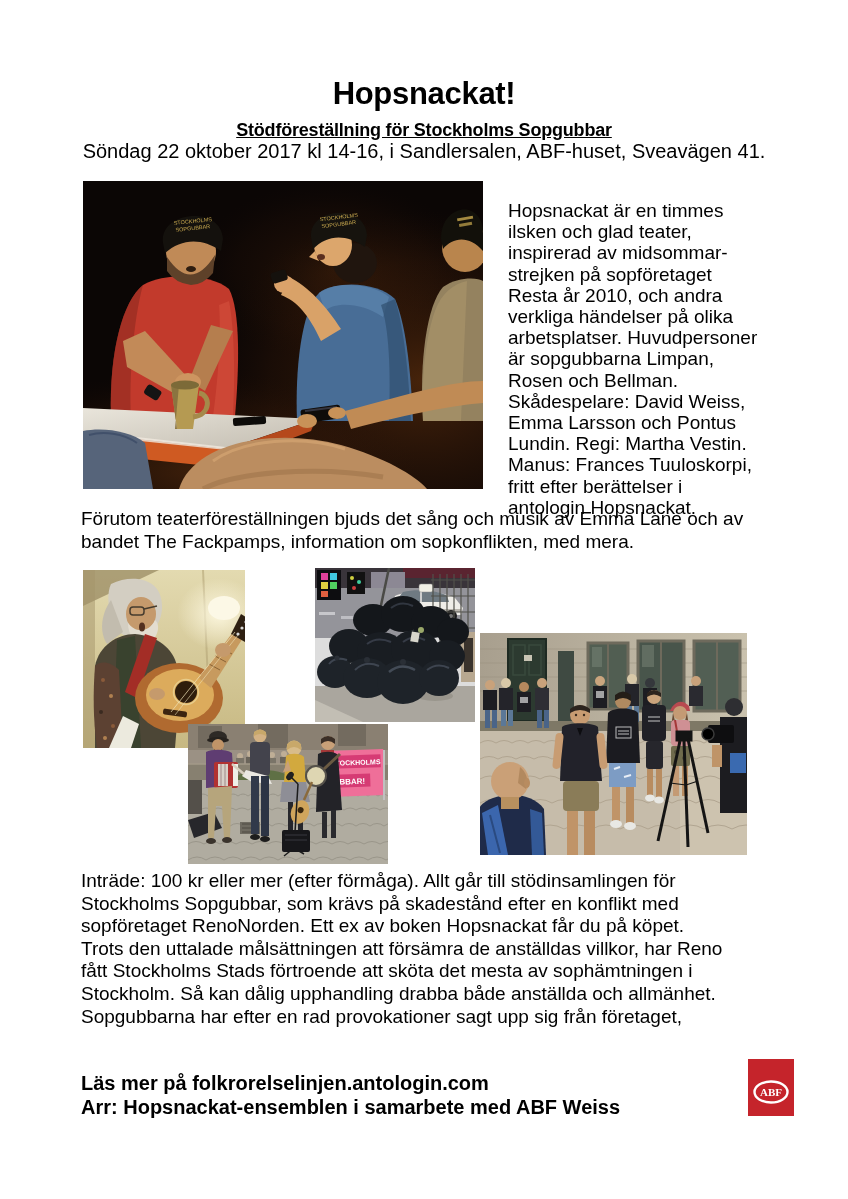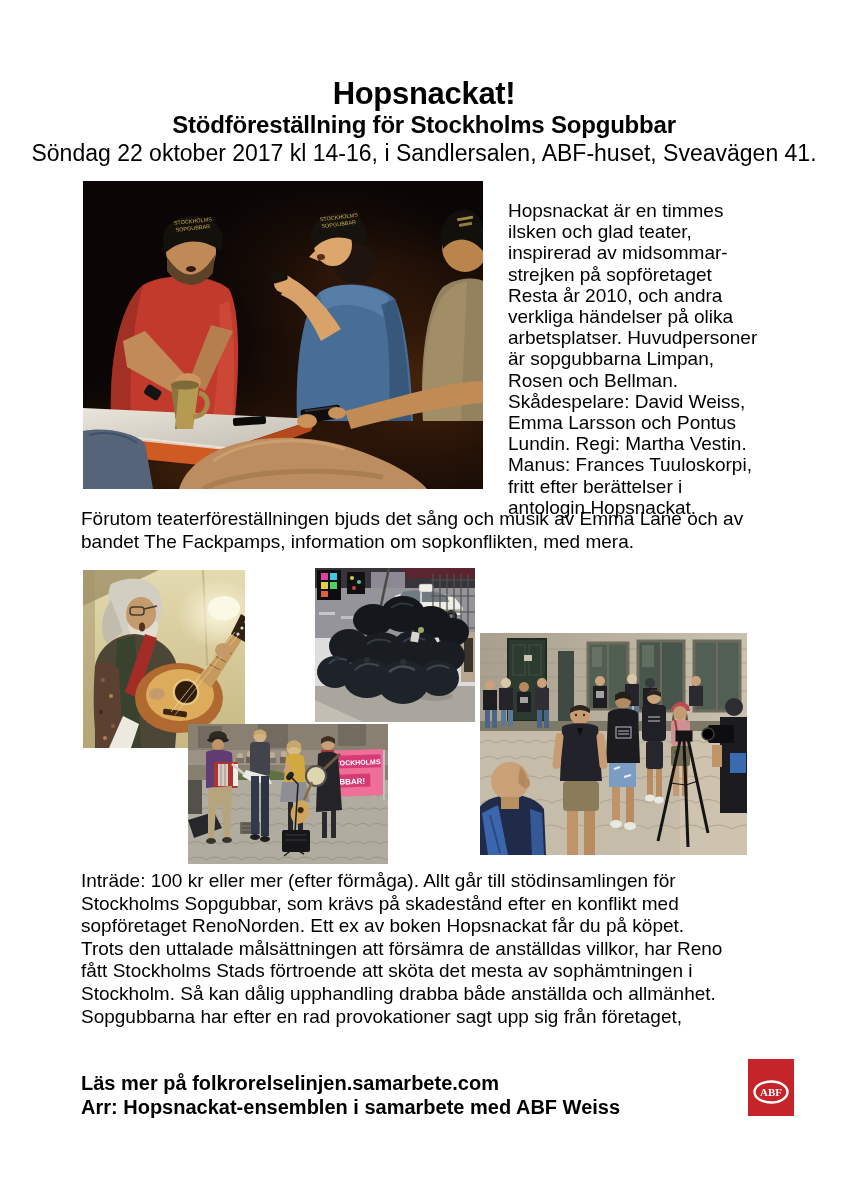--- a/index.html
+++ b/index.html
@@ -8,22 +8,22 @@
     font-family: "Liberation Sans", sans-serif;
     background:#ffffff; color:#000000;
   }
   .page {
     position:relative; width:848px; height:1199px;
     background:#ffffff; overflow:hidden; margin:0 auto;
   }
   .abs { position:absolute; }
   .centerline { left:0; width:848px; text-align:center; }
   .title    { top:76px;  font-size:31px; font-weight:bold; letter-spacing:-0.3px; }
-  .subtitle { top:111px; font-size:24px; font-weight:bold; letter-spacing:-0.2px; }
-  .dateline { top:140px; font-size:23px; }
+  .subtitle { top:120px; font-size:18px; font-weight:bold; letter-spacing:-0.2px;text-decoration:underline; }
+  .dateline { top:140px; font-size:20px; }
   .bodytext { font-size:19px; line-height:22.6px; white-space:pre-line; }
   .intro    { left:508px; top:184px; width:290px; line-height:21.2px;margin-top:16px; }
   .program  { left:81px;  top:508px; width:715px; }
   .details  { left:81px;  top:870px; width:735px; }
   .footer-line { left:81px; font-size:20px; font-weight:bold; white-space:pre; }
   .photo { position:absolute; overflow:hidden; z-index:1; background:#ddd; }
   .photo svg { display:block; width:100%; height:100%; }
   #theater-photo   { left:83px;  top:181px; width:400px; height:308px; }
   #guitarist-photo { left:83px;  top:570px; width:162px; height:178px; }
   #bags-photo      { left:315px; top:568px; width:160px; height:154px; }
@@ -552,21 +552,21 @@
   </div>
 
   <div class="abs bodytext details">Inträde: 100 kr eller mer (efter förmåga). Allt går till stödinsamlingen för
 Stockholms Sopgubbar, som krävs på skadestånd efter en konflikt med
 sopföretaget RenoNorden. Ett ex av boken Hopsnackat får du på köpet.
 Trots den uttalade målsättningen att försämra de anställdas villkor, har Reno
 fått Stockholms Stads förtroende att sköta det mesta av sophämtningen i
 Stockholm. Så kan dålig upphandling drabba både anställda och allmänhet.
 Sopgubbarna har efter en rad provokationer sagt upp sig från företaget,</div>
 
-  <div class="abs footer-line" id="footer-2">Läs mer på folkrorelselinjen.samarbete.com</div>
+  <div class="abs footer-line" id="footer-2">Läs mer på folkrorelselinjen.antologin.com</div>
   <div class="abs footer-line" id="footer-3">Arr: Hopsnackat-ensemblen i samarbete med ABF Weiss</div>
 
   <div class="abs" id="abf-logo">
     <svg viewBox="0 0 46 57" width="46" height="57" xmlns="http://www.w3.org/2000/svg">
       <rect width="46" height="57" fill="#c5242b"></rect>
       <ellipse cx="23" cy="33" rx="16.5" ry="10.5" fill="none" stroke="#ffffff" stroke-width="2.4"></ellipse>
       <text x="23" y="37" text-anchor="middle" font-size="11" font-weight="bold" fill="#ffffff" font-family="Liberation Serif, serif">ABF</text>
     </svg>
   </div>
 

